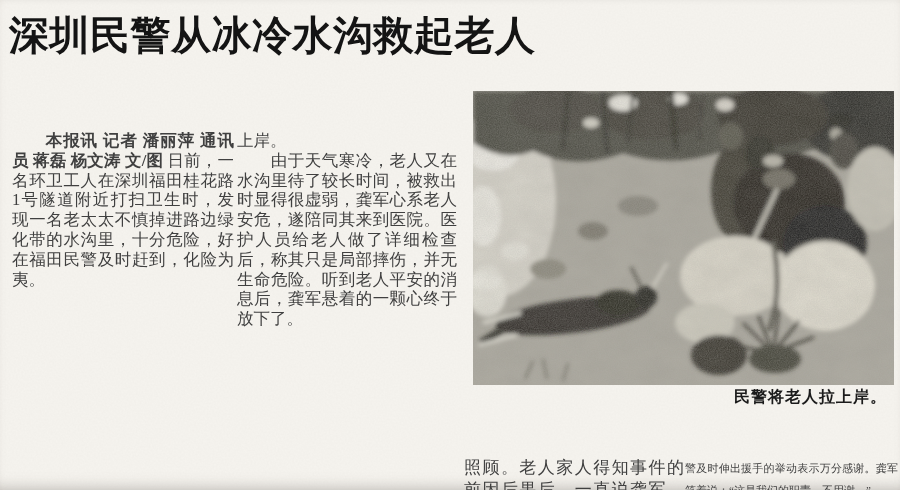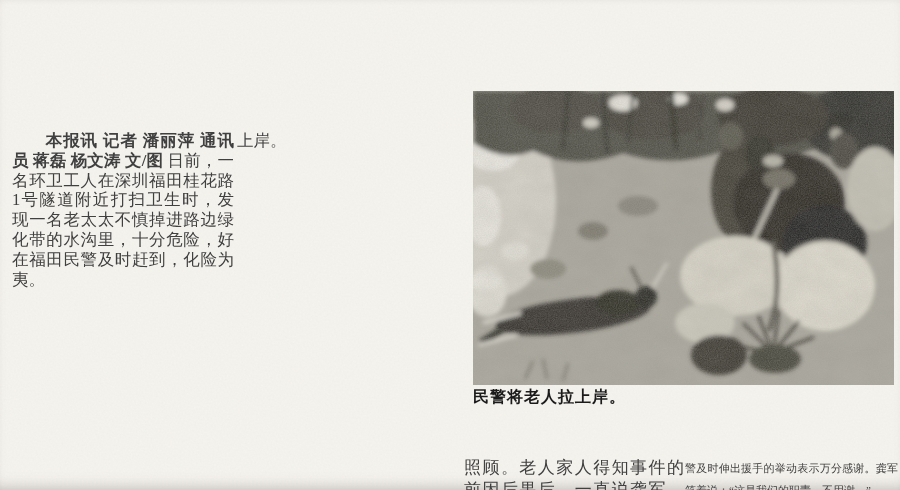--- a/index.html
+++ b/index.html
@@ -30,46 +30,48 @@
   .col-2 { left:237px; top:93px; height:396px; width:220px; }
   .col-3 { left:464px; top:419px; width:220px; font-size:17px; line-height:22px; }
   .col-4 { left:685px; top:419px; width:213px; font-size:11px; line-height:22px; }
   .byline { font-weight:bold; }
   .photo-wrap {
     position:absolute; left:473px; top:91px; width:421px; height:294px; z-index:1;
   }
   .photo-wrap svg { display:block; width:100%; height:100%; }
   .photo-caption {
     position:absolute; left:473px; top:387px; width:414px; z-index:2;
-    font-weight:bold; font-size:16px; color:#1b1b1b;
+    text-align:right; font-weight:bold; font-size:16px; color:#1b1b1b;
     letter-spacing:1px;
   }
 </style>
 </head>
 <body>
 
 <div class="page">
 
   <svg class="paper-noise" width="900" height="490">
     <defs>
       <filter id="paperGrain" x="0" y="0" width="100%" height="100%">
         <feTurbulence type="fractalNoise" baseFrequency="0.55" numOctaves="2" seed="3" stitchTiles="stitch"></feTurbulence>
         <feColorMatrix type="matrix" values="0 0 0 0 0.55  0 0 0 0 0.53  0 0 0 0 0.50  0 0 0 0.10 0"></feColorMatrix>
       </filter>
     </defs>
     <rect width="900" height="490" filter="url(#paperGrain)"></rect>
   </svg>
 
+  <h1 class="headline">深圳民警从冰冷水沟救起老人</h1>
 
   <div class="col col-1">
     <p><span class="byline">本报讯 记者 潘丽萍 通讯员 蒋磊 杨文涛 文/图</span><span> 日前，一名环卫工人在深圳福田桂花路1号隧道附近打扫卫生时，发现一名老太太不慎掉进路边绿化带的水沟里，十分危险，好在福田民警及时赶到，化险为夷。</span></p>
   </div>
 
   <div class="col col-2">
     <p class="cont">上岸。</p>
+    <p>由于天气寒冷，老人又在水沟里待了较长时间，被救出时显得很虚弱，龚军心系老人安危，遂陪同其来到医院。医护人员给老人做了详细检查后，称其只是局部摔伤，并无生命危险。听到老人平安的消息后，龚军悬着的一颗心终于放下了。</p>
   </div>
 
   <div class="photo-wrap">
     <svg viewBox="0 0 421 294" preserveAspectRatio="none">
       <defs>
         <filter id="soft" x="-10%" y="-10%" width="120%" height="120%">
           <feGaussianBlur stdDeviation="2.2"></feGaussianBlur>
         </filter>
         <filter id="photoMottle" x="0" y="0" width="100%" height="100%">
           <feTurbulence type="fractalNoise" baseFrequency="0.035 0.05" numOctaves="3" seed="11" stitchTiles="stitch"></feTurbulence>

